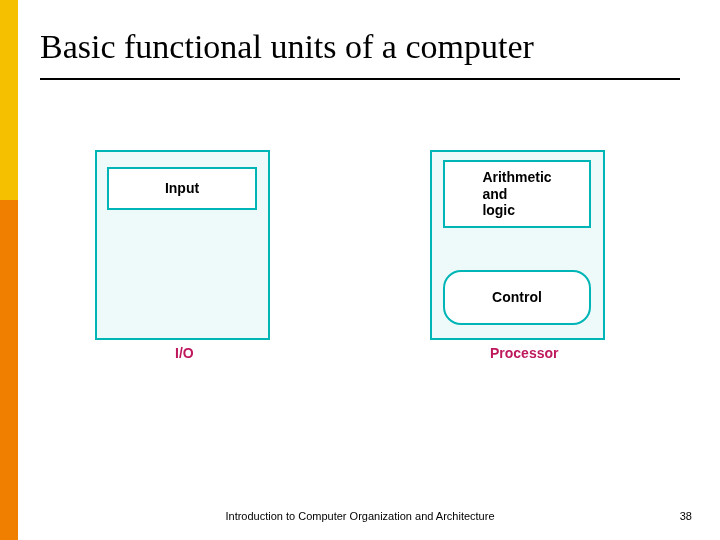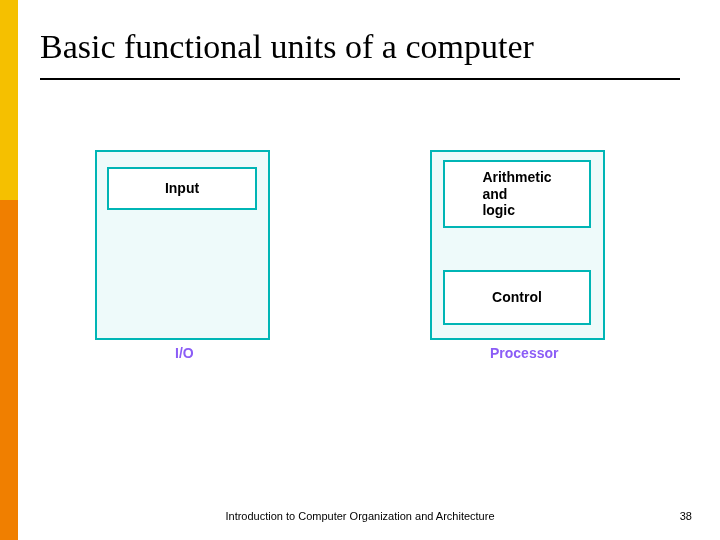--- a/index.html
+++ b/index.html
@@ -85,21 +85,21 @@
     font-size: 14px;
     font-weight: 700;
     color: #000;
     line-height: 1.2;
   }
 
   .group-label {
     position: absolute;
     font-size: 14px;
     font-weight: 700;
-    color: #8b5cf6;
+    color: #be185d;
     text-align: center;
   }
 
   
   .footer-text {
     position: absolute;
     bottom: 18px;
     width: 100%;
     text-align: center;
     font-size: 11px;
@@ -137,21 +137,21 @@
   <div class="group-label" style="left:175px; top:345px;">I/O</div>
 
   <div class="group-box" style="left:430px; top:150px; width:175px; height:190px;"></div>
 
   <div class="unit-box" style="left:443px; top:160px; width:148px; height:68px; white-space:pre-line;">
     <span>Arithmetic
 and
 logic</span>
   </div>
 
-  <div class="unit-box" style="left:443px; top:270px; width:148px; height:55px;">
+  <div class="unit-box" style="left:443px; top:270px; width:148px; height:55px;border-radius:18px;">
     <span>Control</span>
   </div>
 
   <div class="group-label" style="left:490px; top:345px;">Processor</div>
 
 
 </div>
 
 <div class="footer-text">Introduction to Computer Organization and Architecture</div>
 <div class="page-number">38</div>

